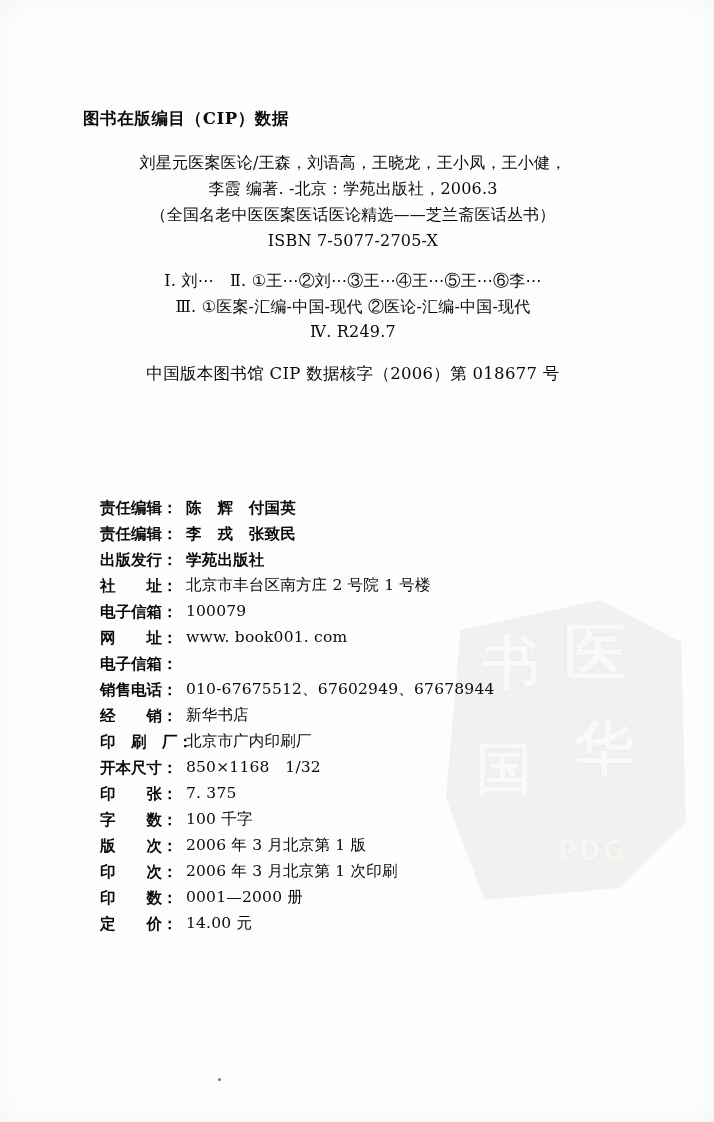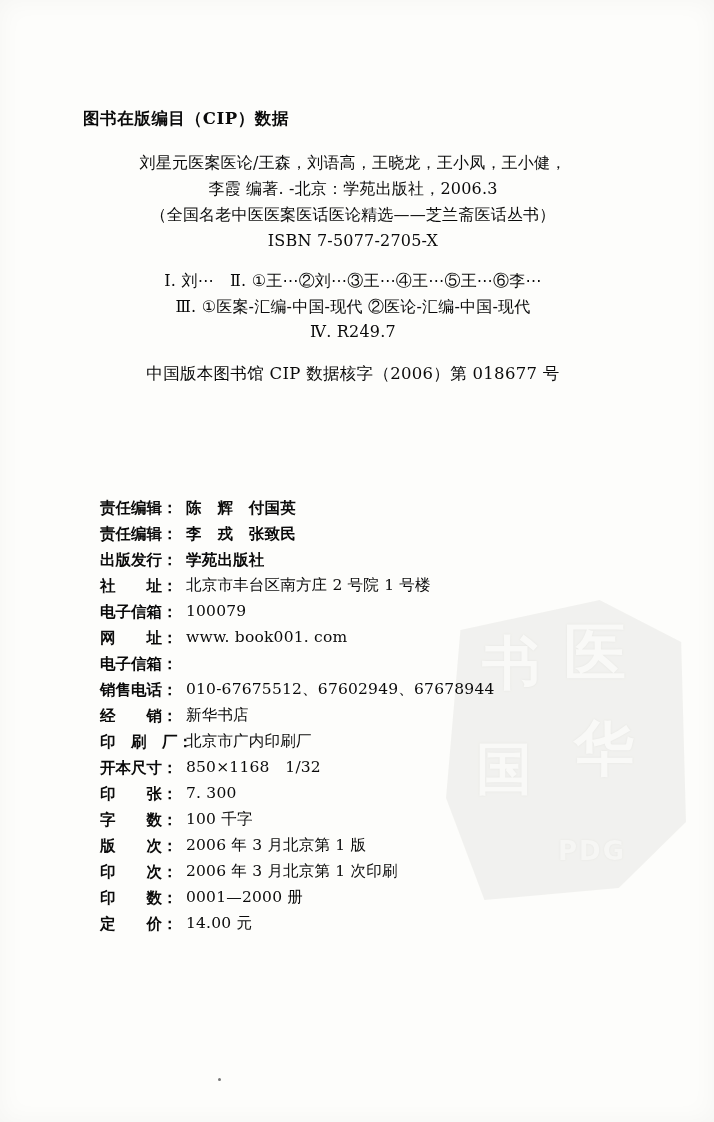--- a/index.html
+++ b/index.html
@@ -213,21 +213,21 @@
       <div class="row">
         <div class="lbl plain">印　刷　厂：</div>
         <div class="val">北京市广内印刷厂</div>
       </div>
       <div class="row">
         <div class="lbl plain">开本尺寸：</div>
         <div class="val">850×1168　1/32</div>
       </div>
       <div class="row">
         <div class="lbl plain">印　　张：</div>
-        <div class="val">7. 300</div>
+        <div class="val">7. 375</div>
       </div>
       <div class="row">
         <div class="lbl plain">字　　数：</div>
         <div class="val">100 千字</div>
       </div>
       <div class="row">
         <div class="lbl plain">版　　次：</div>
         <div class="val">2006 年 3 月北京第 1 版</div>
       </div>
       <div class="row">

